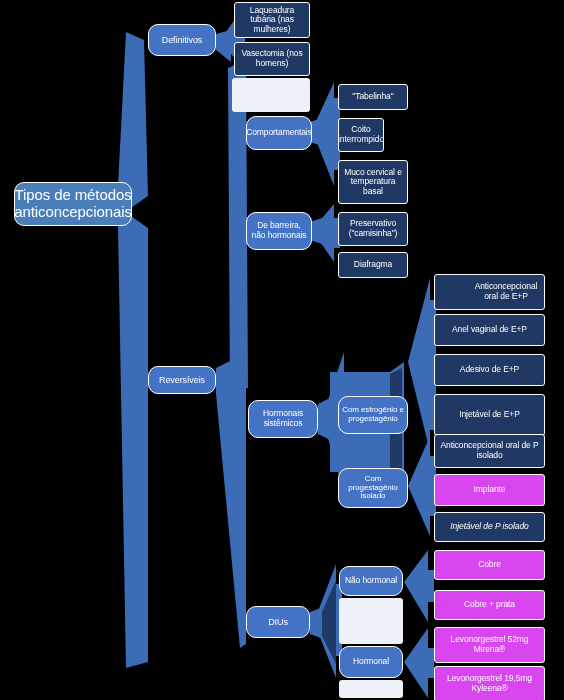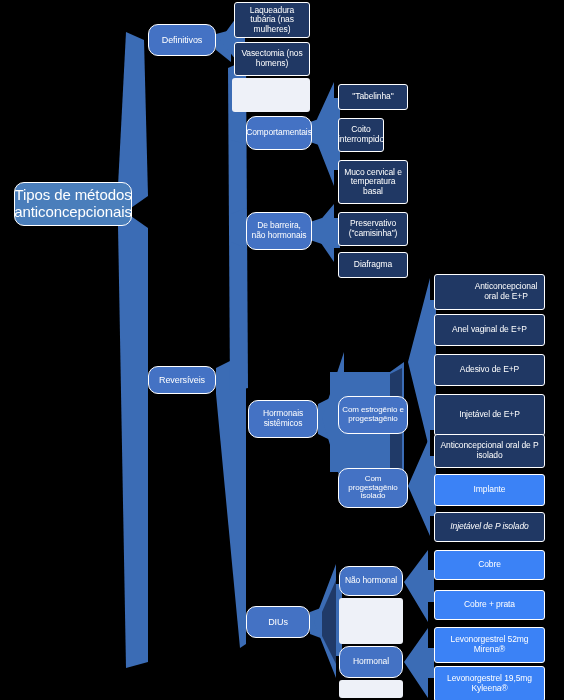--- a/index.html
+++ b/index.html
@@ -20,21 +20,21 @@
     border-radius:10px;
     line-height:1.12;
     padding:2px 3px;
     border:1.2px solid #ffffff;
     z-index:5;
     overflow:hidden;
     letter-spacing:-0.1px;
   }
   .lvl1,.lvl2,.lvl3{background:#4472c4;}
   .leaf-dark{background:#203864;}
-  .leaf-green{background:#3b82f6;}
+  .leaf-green{background:#d946ef;}
   .root{background:#4a7ebb;}
   .sq{border-radius:3px;}
   .shadowbox{
     position:absolute;
     background:#eef1f8;
     border-radius:3px;
     z-index:2;
   }
 </style>
 </head>

